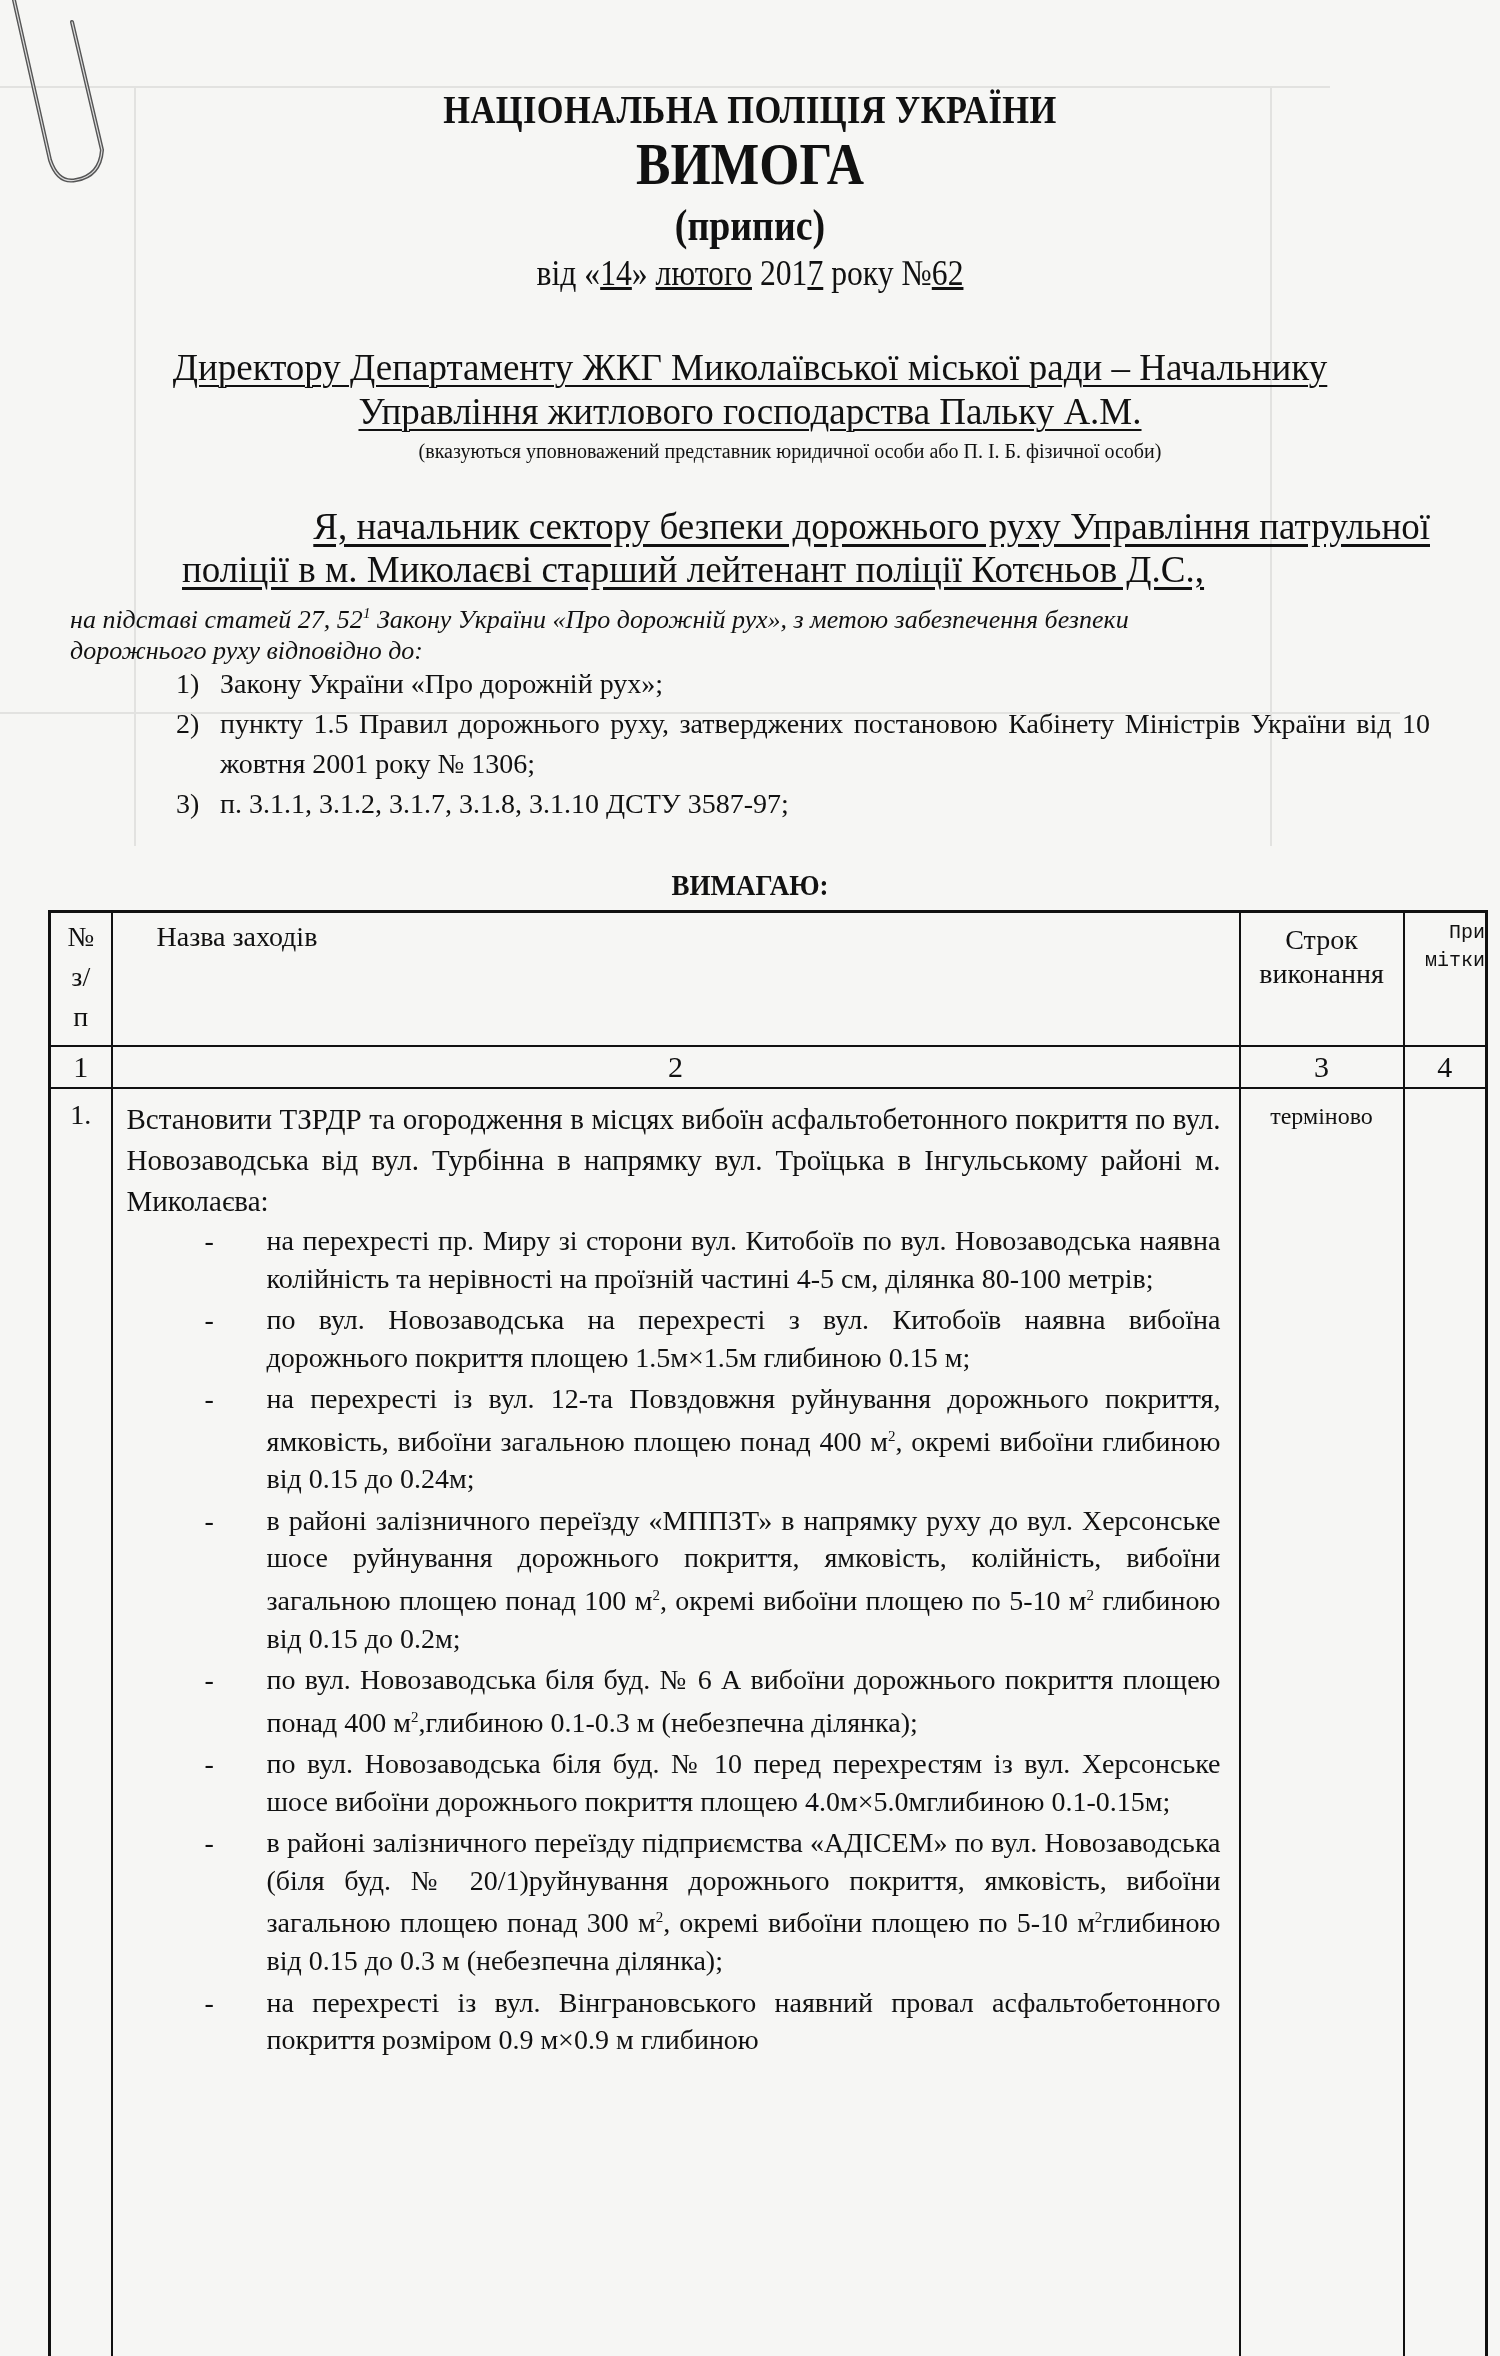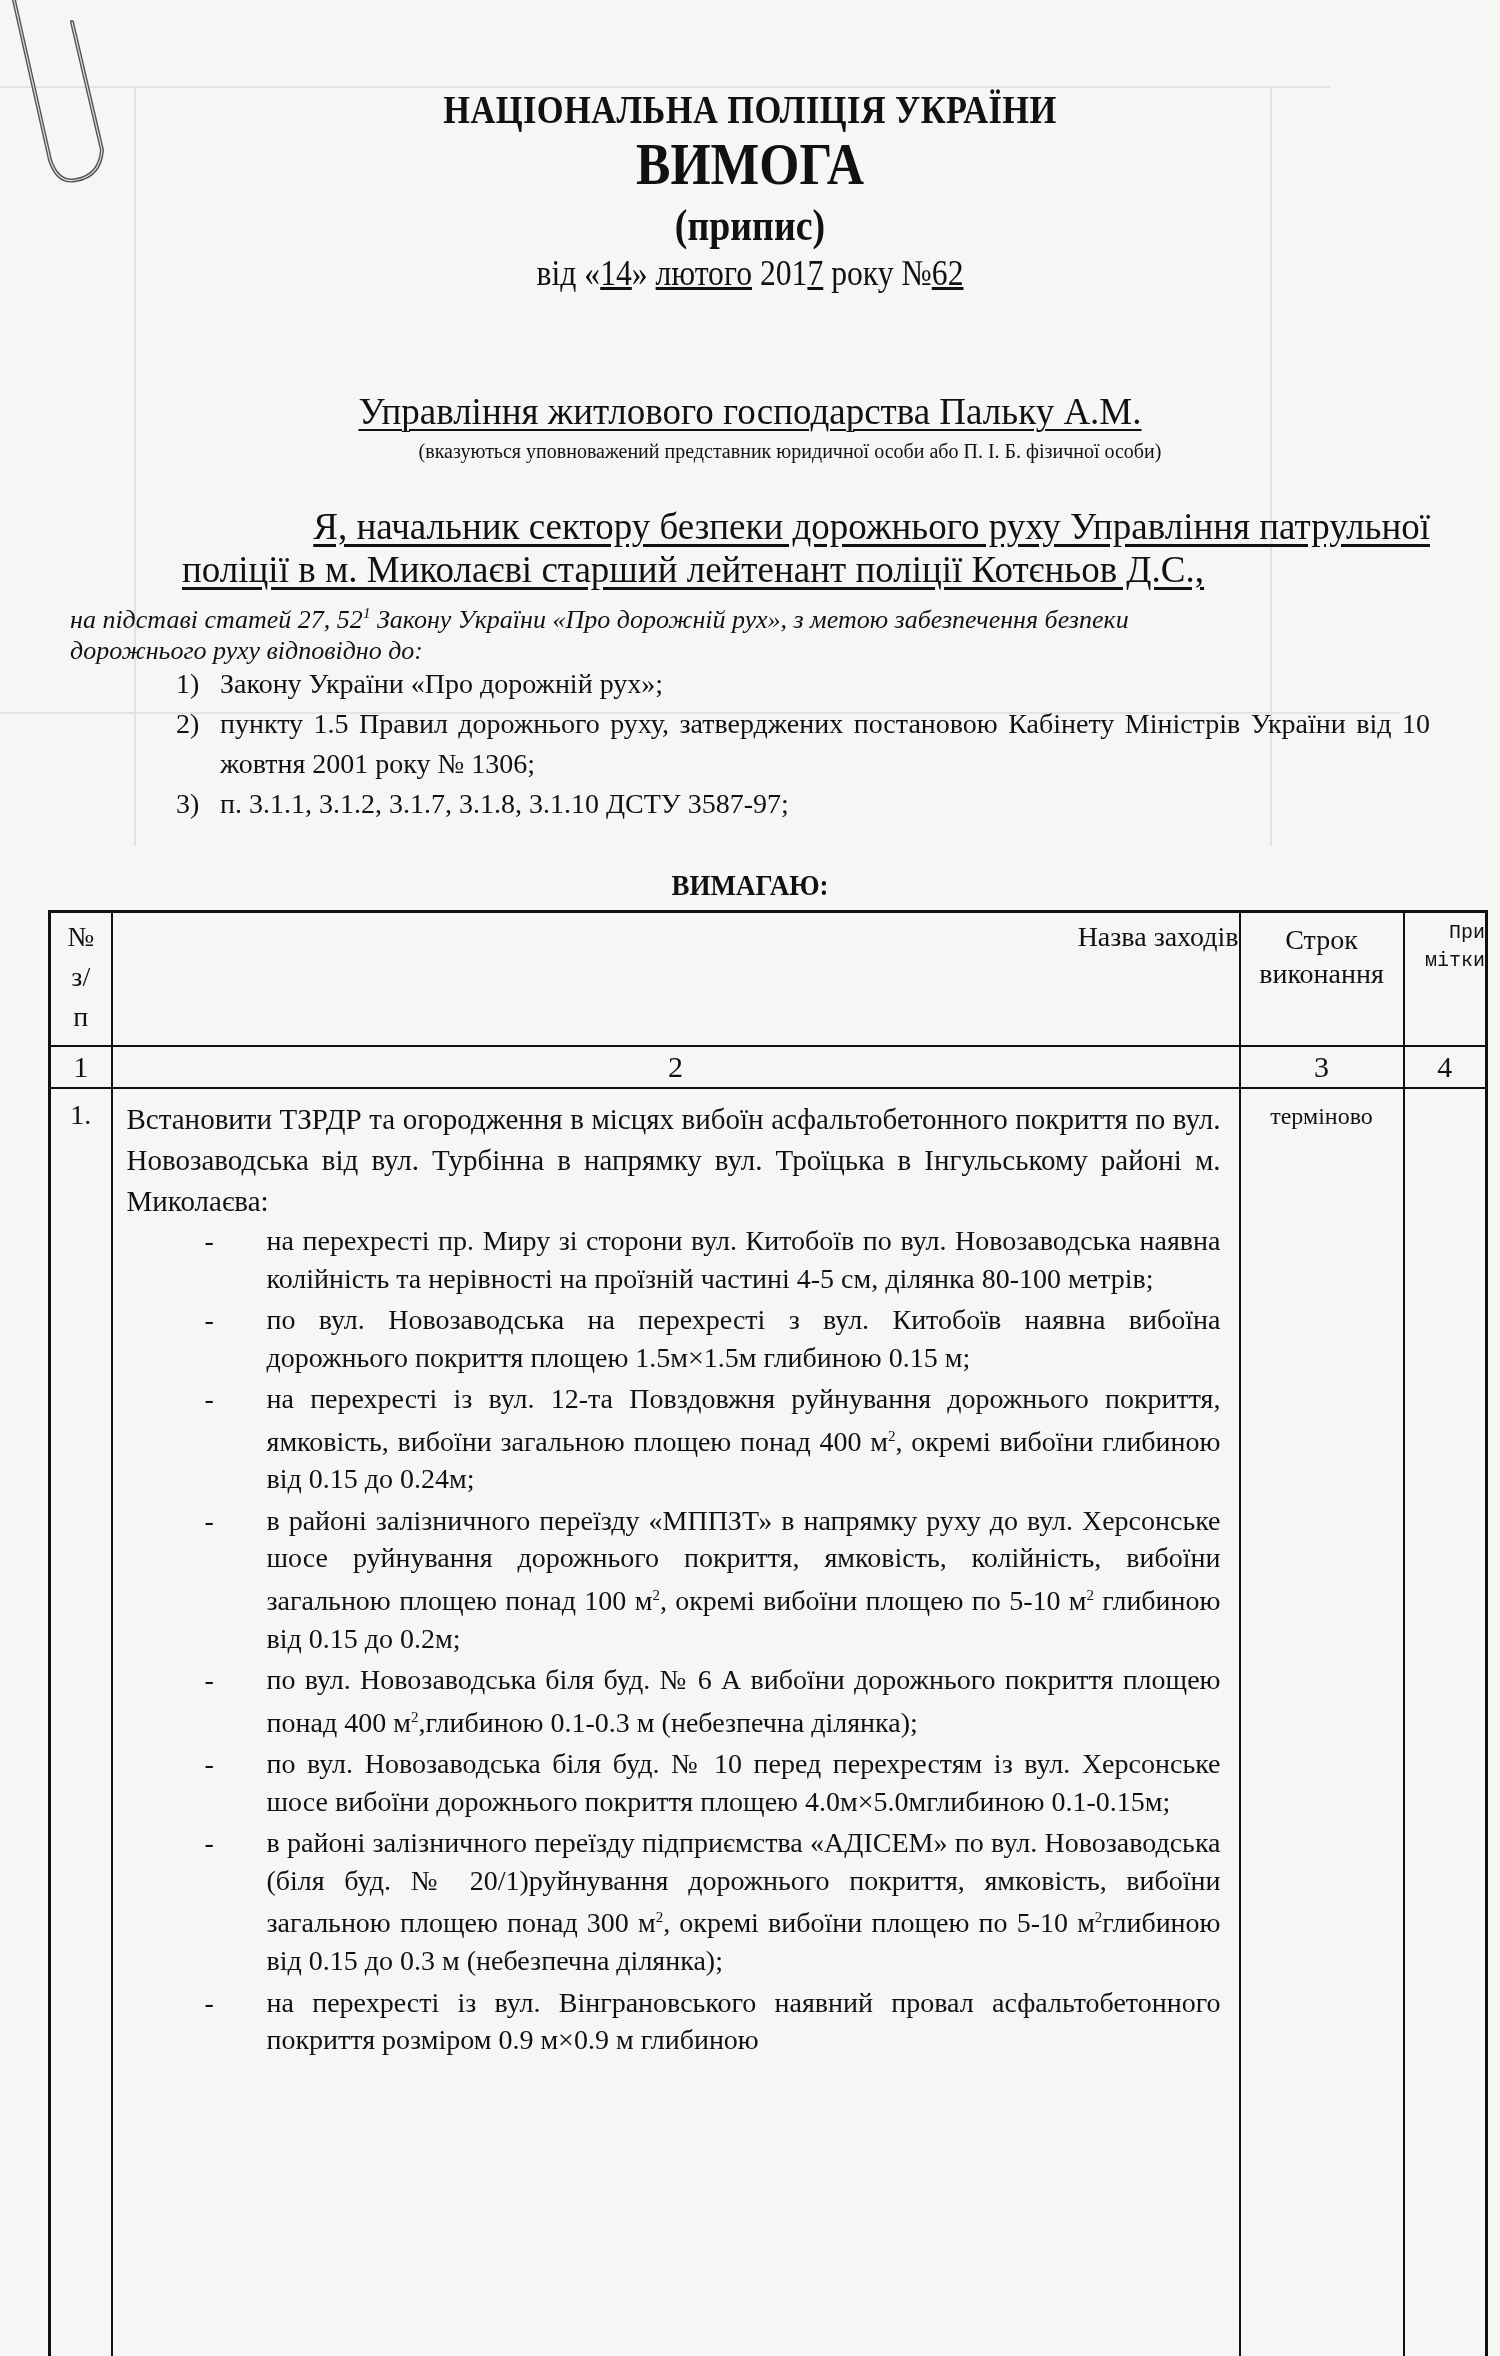--- a/index.html
+++ b/index.html
@@ -47,21 +47,21 @@
     }
     table.req td, table.req th {
       border: 2px solid #111; vertical-align: top; padding: 0;
     }
     .col1 { width: 62px; }
     .col2 { width: 1128px; }
     .col3 { width: 164px; }
     .col4 { width: 83px; }
     .hdr th { font-weight: normal; height: 122px; }
     .hdr .h-no { font-size: 28px; line-height: 40px; text-align: center; padding-top: 4px; }
-    .hdr .h-name { font-size: 28px; text-align: right; padding-top: 8px; padding-left: 44px; }
+    .hdr .h-name { font-size: 28px; text-align: left; padding-top: 8px; padding-left: 44px; }
     .hdr .h-term { font-size: 28px; line-height: 34px; text-align: center; padding-top: 10px; }
     .hdr .h-note { font-size: 20px; line-height: 28px; text-align: right; padding-top: 6px; font-family: Liberation Mono, monospace; }
     .nums td { font-size: 30px; text-align: center; height: 40px; line-height: 40px; }
     .row1 td { height: 1270px; }
     .r-no { font-size: 28px; text-align: center; padding-top: 10px !important; }
     .r-body { padding: 10px 18px 0 14px !important; }
     .r-title { font-size: 29px; font-weight: normal; line-height: 41px; text-align: justify; }
     .bullets { margin: 0; padding: 0; list-style: none; }
     .bullets li { position: relative; padding-left: 140px; font-size: 28px; line-height: 37.5px; text-align: justify; margin-bottom: 4px; }
     .bullets li .dash { position: absolute; left: 78px; top: 0; }
@@ -83,20 +83,21 @@
     <path d="M14 0 L50 160 Q58 184 76 180 Q100 176 102 150 L72 22" fill="none" stroke="#dcdcdc" stroke-width="1.2" stroke-linecap="round"></path>
   </svg>
 
   <div class="center t-police">НАЦІОНАЛЬНА ПОЛІЦІЯ УКРАЇНИ</div>
   <div class="center t-vymoga">ВИМОГА</div>
   <div class="center t-prypys">(припис)</div>
   <div class="center t-date">
     <span>від «</span><u>14</u><span>» </span><u>лютого</u><span> 201</span><u>7</u><span> року №</span><u>62</u>
   </div>
 
+  <div class="center addr t-addr1">Директору Департаменту ЖКГ Миколаївської міської ради – Начальнику</div>
   <div class="center addr t-addr2">Управління житлового господарства Пальку А.М.</div>
   <div class="center t-addr-note">(вказуються уповноважений представник юридичної особи або П. І. Б. фізичної особи)</div>
 
   <div class="t-ya1">Я, начальник сектору безпеки дорожнього руху Управління патрульної</div>
   <div class="t-ya2">поліції в м. Миколаєві старший лейтенант поліції Котєньов Д.С.,</div>
 
   <div class="para t-basis">
     <span>на підставі статей 27, 52</span><sup>1</sup><span> Закону України «Про дорожній рух», з метою забезпечення безпеки</span>
   </div>
   <div class="para t-basis2">дорожнього руху відповідно до:</div>

